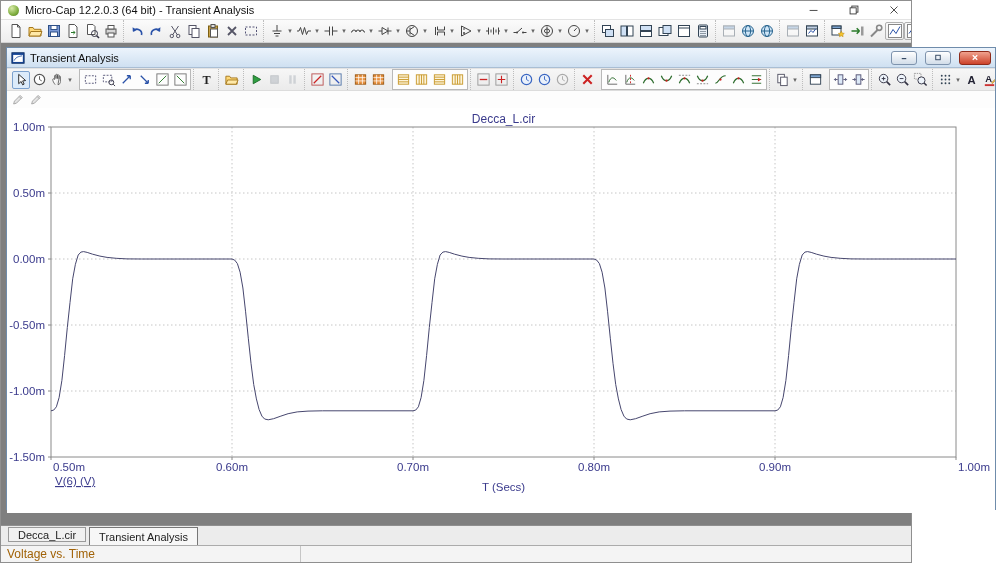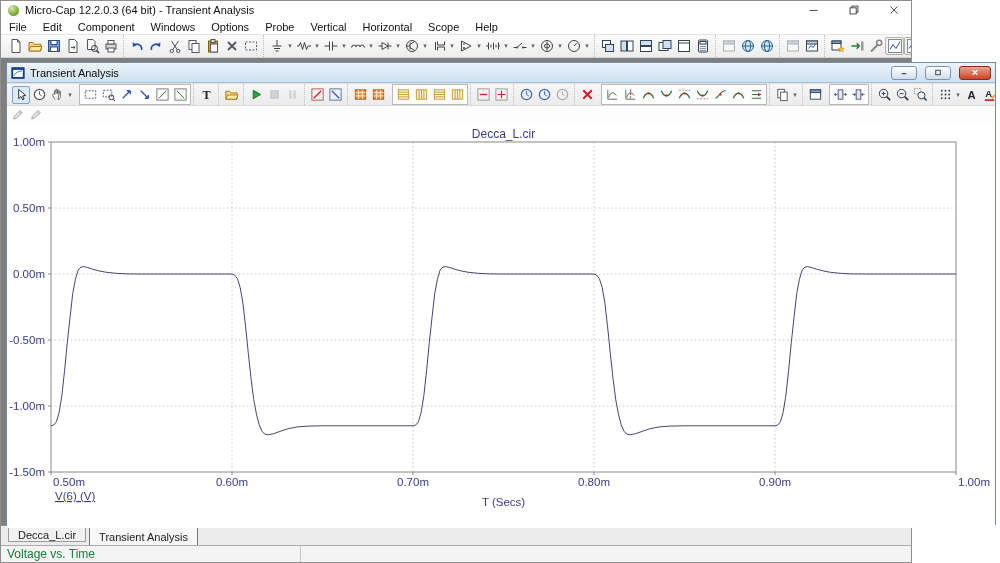--- a/index.html
+++ b/index.html
@@ -32,21 +32,21 @@
   .subtitle .stitle{flex:1}
   .sbtn{width:26px;height:14px;border-radius:3px;border:1px solid #7e93ad;background:linear-gradient(#ffffff,#d2dde9);display:flex;align-items:center;justify-content:center;margin-left:3px}
   .sbtn.close{background:linear-gradient(#f2a violet,#cf4a30);background:linear-gradient(#f0a28e,#cc422a);border-color:#8e2a1a;width:32px}
   .tagrow{height:17px;flex:none;background:#fdfdfd;display:flex;gap:5px;padding-left:5px;align-items:center}
   .plotwrap{flex:1;background:#fff;position:relative}
   
   .tabsrow{height:20px;flex:none;background:#ececec;border-top:1px solid #8f8f8f;display:flex;align-items:flex-start;padding-left:7px;gap:3px}
   .tab{font-size:11px;padding:1px 9px 0 9px;background:#f1f1f1;border:1px solid #9a9a9a;color:#222;height:15px;margin-top:1px}
   .tab.active{height:19px;background:#f7f7f7;border-color:#777;padding-top:3px}
   
-  .statusbar{height:17px;flex:none;background:#f4f4f4;border-top:1px solid #ababab;display:flex;align-items:center;font-size:12px;color:#15803d}
+  .statusbar{height:17px;flex:none;background:#f4f4f4;border-top:1px solid #ababab;display:flex;align-items:center;font-size:12px;color:#a16207}
   .scell1{width:300px;align-self:stretch;display:flex;align-items:center;padding-left:6px;border-right:1px solid #c6c6c6}
   .scell2{flex:1;padding-left:7px}
   svg.icon{display:block}
 </style>
 </head>
 <body>
 
 <div class="app">
 
   <div class="titlebar">
@@ -63,32 +63,20 @@
           <rect x="3.5" y="5.5" width="7" height="7" fill="#fff" stroke="#333"></rect>
         </svg>
       </span>
     <span class="wbtn">
         <svg class="icon" width="14" height="14" viewBox="0 0 16 16">
           <path d="M4 4l8 8M12 4l-8 8" stroke="#333" fill="none"></path>
         </svg>
       </span>
   </div>
 
-  <div class="menubar" id="menubar">
-      <span class="mi">File</span>
-      <span class="mi">Edit</span>
-      <span class="mi">Component</span>
-      <span class="mi">Windows</span>
-      <span class="mi">Options</span>
-      <span class="mi">Probe</span>
-      <span class="mi">Vertical</span>
-      <span class="mi">Horizontal</span>
-      <span class="mi">Scope</span>
-      <span class="mi">Help</span>
-    </div>
 
   <div class="tbar" id="main-toolbar">
       <span class="grp">
         <span class="tbi">
           <svg class="icon" width="16" height="16" viewBox="0 0 16 16">
             <path d="M4 1.5h5.5l2.5 2.5v10.5H4z" fill="#fff" stroke="#555"></path>
             <path d="M9.5 1.5V4H12" fill="none" stroke="#555"></path>
           </svg>
         </span>
         <span class="tbi">

